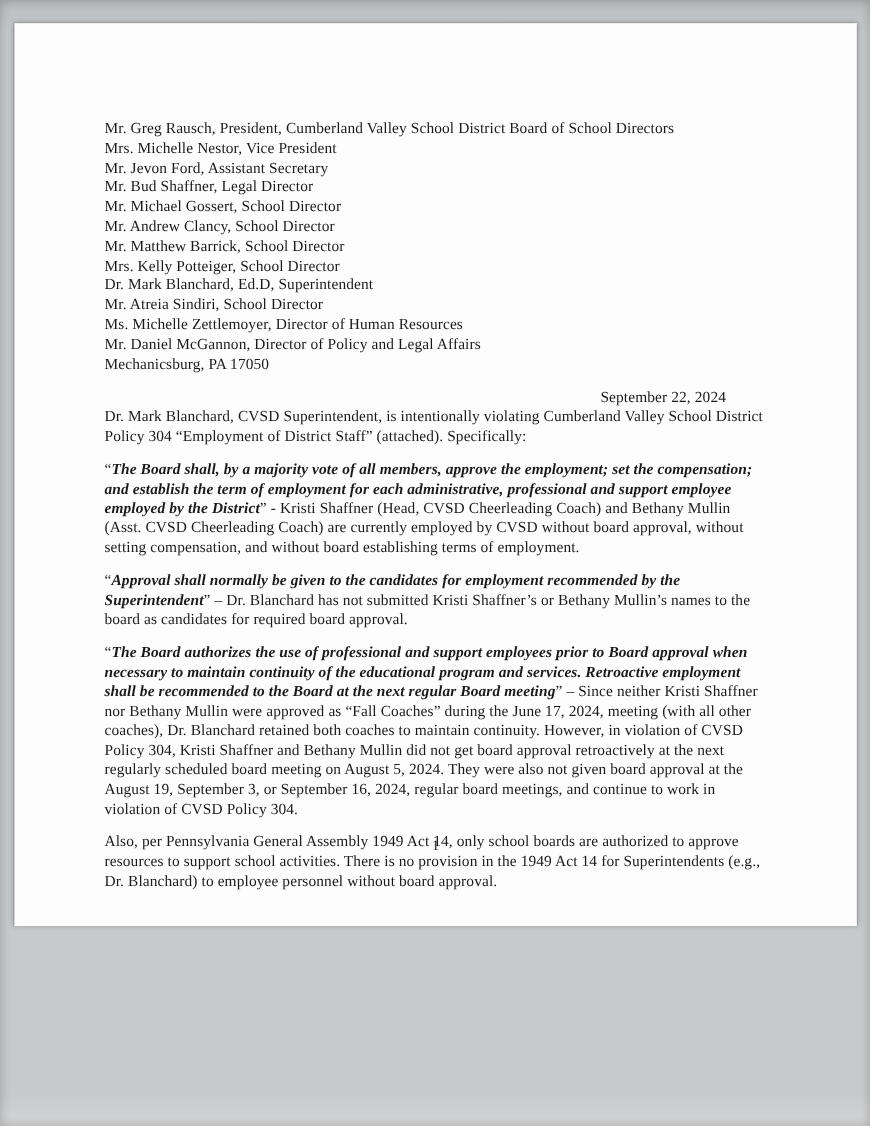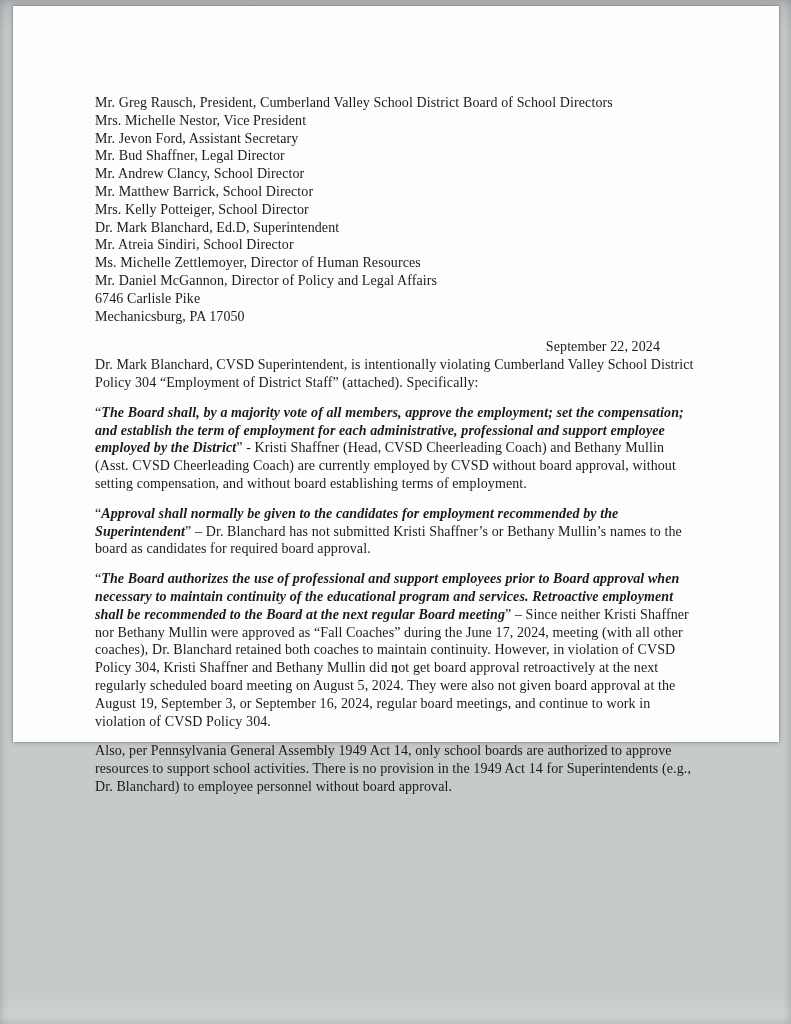--- a/index.html
+++ b/index.html
@@ -16,23 +16,23 @@
   .scan-frame {
     position: relative;
     width: 791px;
     height: 1024px;
     background: linear-gradient(180deg, #b9bcbe 0%, #c7cacb 3%, #c7cacb 97%, #d2d4d5 100%);
     box-shadow: inset 0 0 10px rgba(0,0,0,0.22);
   }
   .page {
     position: absolute;
     left: 13px;
-    top: 6px;
+    top: 21px;
     width: 766px;
-    height: 736px;
+    height: 821px;
     background: #fdfdfd;
     box-shadow: 0 0 5px rgba(0,0,0,0.30), 0 0 1px rgba(0,0,0,0.45);
   }
   .letter {
     position: absolute;
     left: 82px;
     top: 88px;
     width: 604px;
     color: #1a1a1a;
     font-size: 14px;
@@ -76,28 +76,28 @@
 <div class="scan-frame">
   <div class="page">
 
     <div class="letter">
 
       <div class="recipients">
           <div>Mr. Greg Rausch, President, Cumberland Valley School District Board of School Directors</div>
           <div>Mrs. Michelle Nestor, Vice President</div>
           <div>Mr. Jevon Ford, Assistant Secretary</div>
           <div>Mr. Bud Shaffner, Legal Director</div>
+          <div>Mr. Michael Gossert, School Director</div>
           <div>Mr. Andrew Clancy, School Director</div>
           <div>Mr. Matthew Barrick, School Director</div>
           <div>Mrs. Kelly Potteiger, School Director</div>
           <div>Dr. Mark Blanchard, Ed.D, Superintendent</div>
           <div>Mr. Atreia Sindiri, School Director</div>
           <div>Ms. Michelle Zettlemoyer, Director of Human Resources</div>
           <div>Mr. Daniel McGannon, Director of Policy and Legal Affairs</div>
-          <div>6746 Carlisle Pike</div>
           <div>Mechanicsburg, PA 17050</div>
         </div>
 
       <div class="date-line">September 22, 2024</div>
 
 
       <div class="para"><span class="seg-normal">Dr. Mark Blanchard, CVSD Superintendent, is intentionally violating Cumberland Valley School District Policy 304 “Employment of District Staff” (attached). Specifically:</span></div>
 
       <div class="para"><span class="seg-normal">“</span><span class="seg-bold-italic">The Board shall, by a majority vote of all members, approve the employment; set the compensation; and establish the term of employment for each administrative, professional and support employee employed by the District</span><span class="seg-normal">” - Kristi Shaffner (Head, CVSD Cheerleading Coach) and Bethany Mullin (Asst. CVSD Cheerleading Coach) are currently employed by CVSD without board approval, without setting compensation, and without board establishing terms of employment.</span></div>
 

